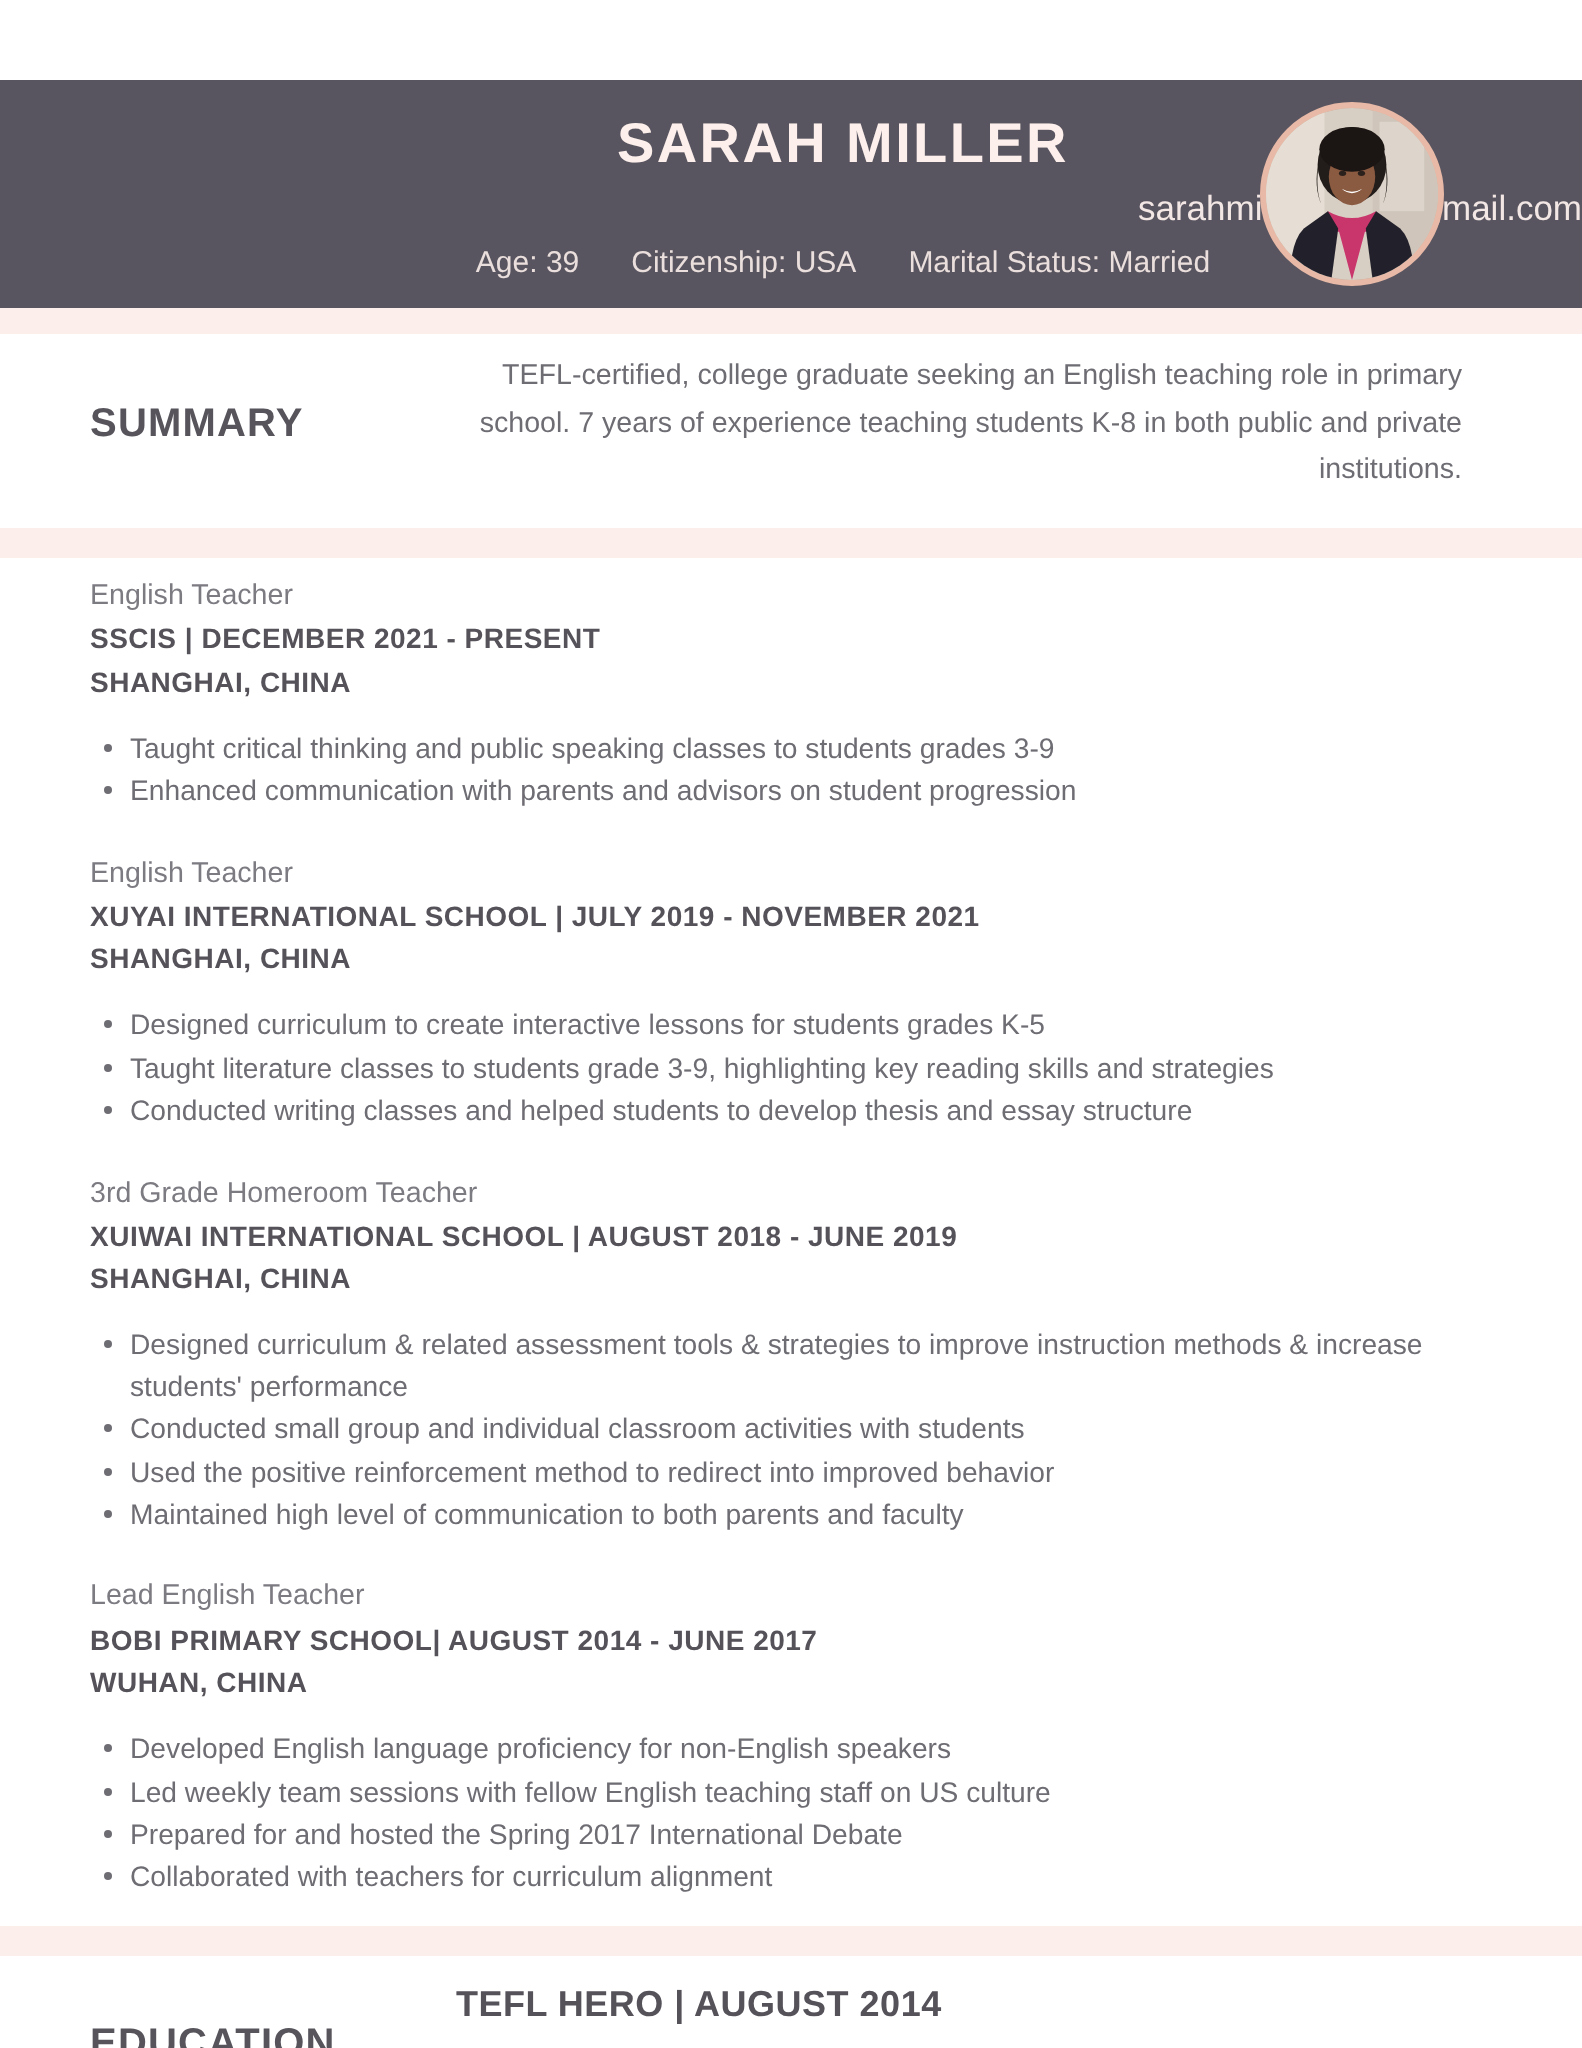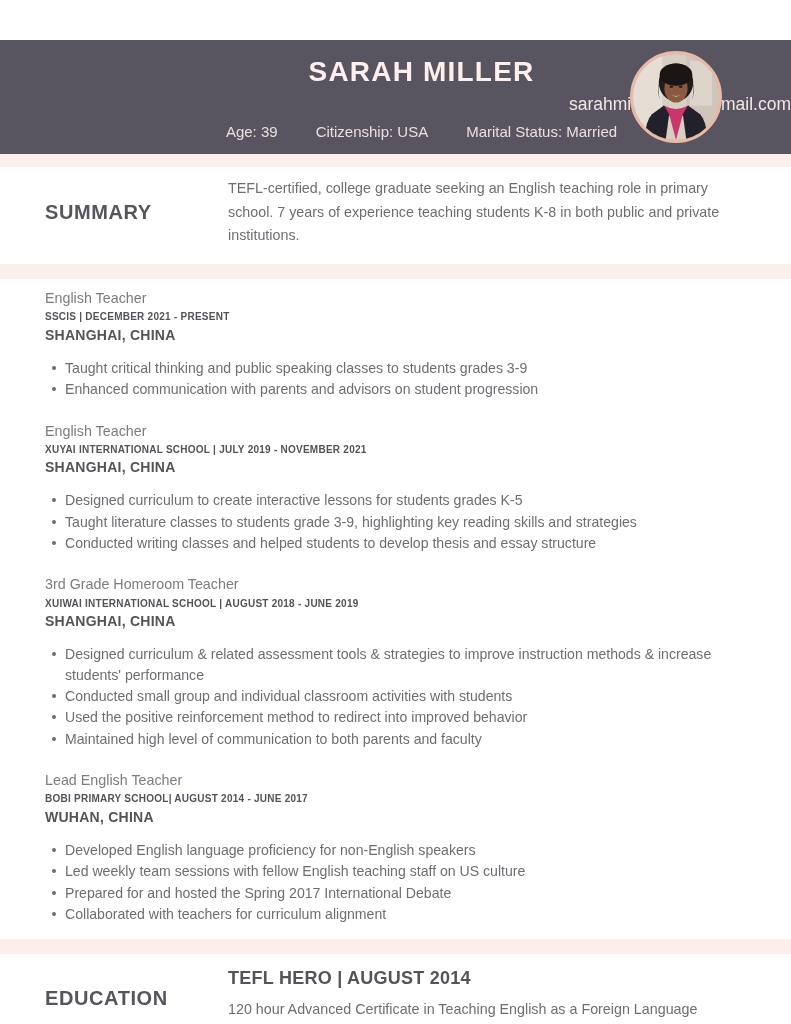--- a/index.html
+++ b/index.html
@@ -51,21 +51,21 @@
     padding-left: 12px;
     font-weight: 400;
     text-align: right;
   }
   .meta-row {
     margin-top: 6px;
     font-size: 15px;
     color: #eadfdc;
     display: flex;
     justify-content: center;
-    gap: 38px;
+    gap: 26px;
     padding-left: 12px;
   }
   .meta-item { white-space: nowrap; }
 
   .avatar {
     position: absolute;
     top: 11px;
     right: 69px;
     width: 92px;
     height: 92px;
@@ -104,38 +104,39 @@
     padding-right: 20px;
   }
 
   
   .section-summary { padding-top: 10px; padding-bottom: 16px; }
   .section-summary .sec-label { padding-top: 24px; }
   .summary-text {
     font-size: 14.3px;
     line-height: 1.66;
     color: #6f6d74;
+    text-align: right;
   }
 
   
   .section-experience { padding-top: 8px; padding-bottom: 10px; }
   .section-experience .sec-label { padding-top: 7px; }
   .section-education { padding-top: 11px; padding-bottom: 10px; }
   .section-education .sec-label { padding-top: 22px; }
 
   .job { margin-bottom: 20px; }
   .job:last-child { margin-bottom: 4px; }
 
   .job-title {
     font-size: 14.3px;
     color: #7d7b82;
     line-height: 1.55;
   }
   .job-org {
-    font-size: 10px;
+    font-size: 14px;
     font-weight: bold;
     color: #55525a;
     letter-spacing: 0.25px;
     line-height: 1.52;
   }
   .job-loc {
     font-size: 14px;
     font-weight: bold;
     color: #55525a;
     letter-spacing: 0.25px;

